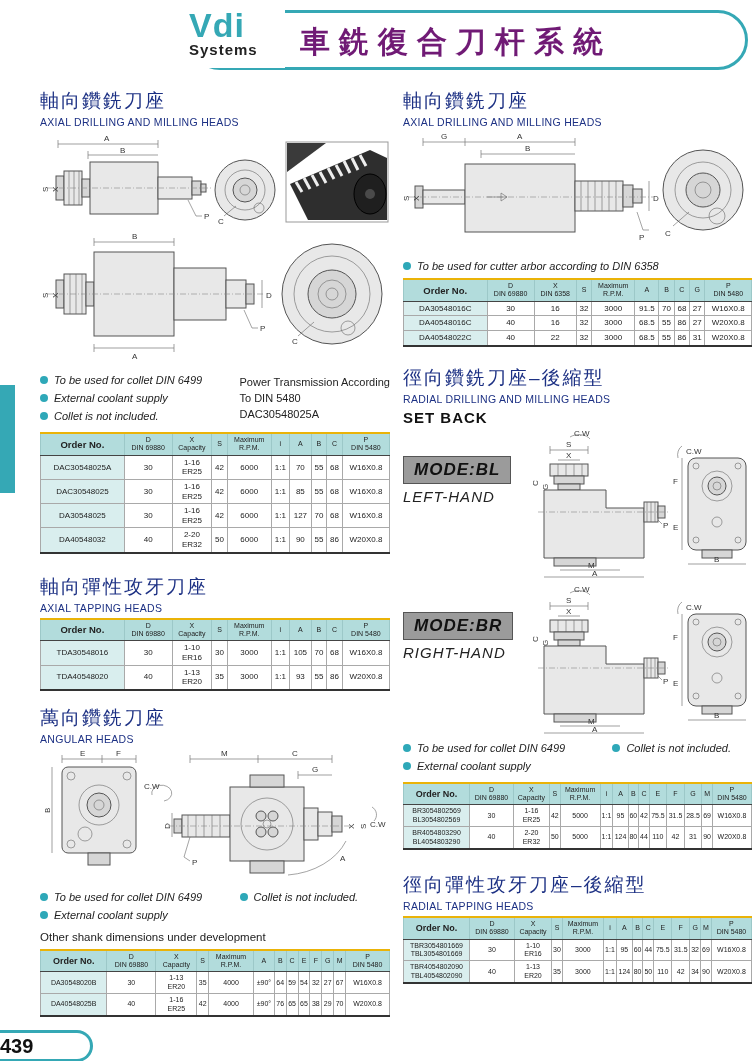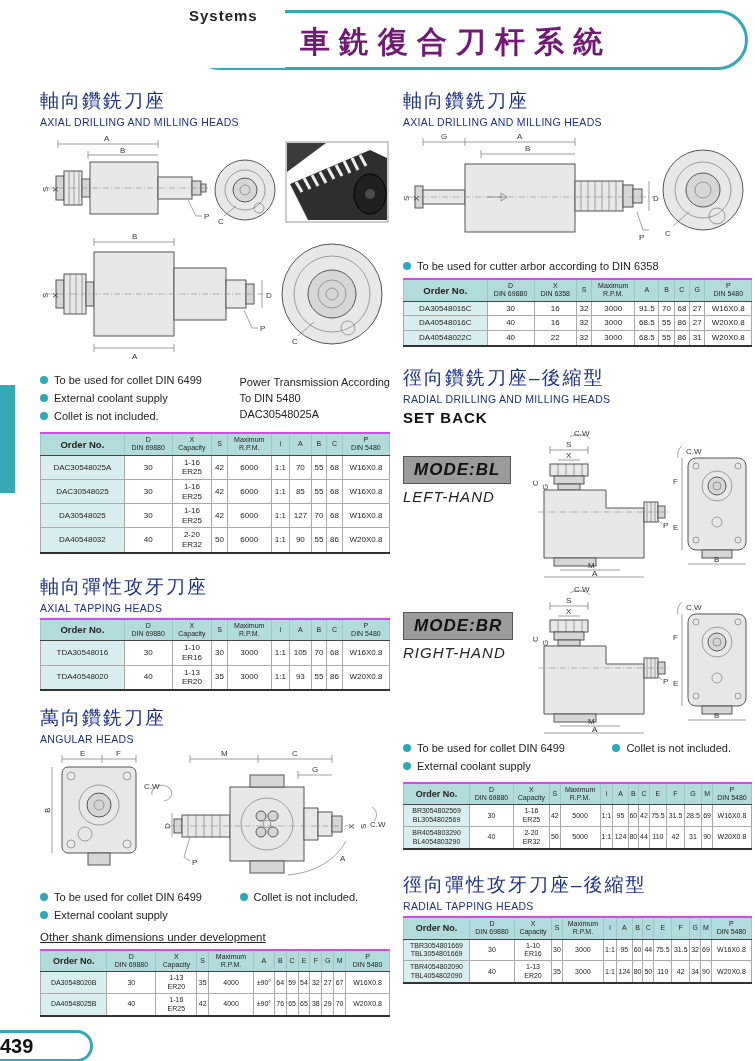--- a/index.html
+++ b/index.html
@@ -20,30 +20,30 @@
             border-left:none;border-radius:0 16px 16px 0;font-size:20px;font-weight:bold;
             line-height:26px;color:#111;background:#fff;}
   
   .col{position:absolute;top:88px;}
   .col-left{left:40px;width:350px;}
   .col-right{left:403px;width:349px;}
   .zh-title{color:#1d3184;font-size:19px;font-weight:normal;letter-spacing:2px;}
   .en-title{color:#1d3184;font-size:10.5px;letter-spacing:.3px;margin:2px 0 4px 0;}
   .setback{color:#111;font-size:15px;font-weight:bold;letter-spacing:1px;margin:3px 0 2px 0;}
   
-  ul.bullets{list-style:none;margin:0;padding:0;font-size:11px;color:#222;}
+  ul.bullets{list-style:none;margin:0;padding:0;font-size:11px;color:#222;font-style:italic;}
   ul.bullets li{display:flex;align-items:flex-start;margin:0 0 5px 0;line-height:13px;}
   ul.bullets .dot{width:8px;height:8px;border-radius:50%;background:#2ea8b8;flex:0 0 8px;
                   margin:2px 6px 0 0;}
   .bullet-row{display:flex;}
   .note-block{font-size:11px;line-height:16px;color:#222;}
-  .plain-note{font-size:11.5px;color:#222;margin:4px 0 6px 0;text-decoration:underline;}
+  .plain-note{font-size:11.5px;color:#222;margin:4px 0 6px 0;}
   
   table.spec{border-collapse:collapse;width:100%;text-align:center;
-             border-top:2px solid #d946ef;border-bottom:2px solid #333;margin-top:4px;}
+             border-top:2px solid #eab308;border-bottom:2px solid #333;margin-top:4px;}
   table.spec th{background:#b2dcdc;font-weight:normal;font-size:7px;line-height:1.2;
                 border:1px solid #9cc8c8;border-bottom:1.5px solid #444;padding:2px 1px;
                 white-space:pre-line;color:#222;}
   table.spec th:first-child{font-weight:bold;font-size:9.5px;}
   table.spec td{border:1px solid #a9a9a9;padding:2px 1px;white-space:pre-line;
                 font-size:8px;line-height:1.2;color:#222;background:#fff;}
   table.spec td:first-child{background:#d9eeee;font-size:8px;}
   table.t10 th:first-child{width:24%;}
   table.t14 td{font-size:7px;padding:2px 0;}
   table.t14 td:first-child{font-size:7px;}
@@ -61,20 +61,21 @@
   svg .thin{stroke:#666;stroke-width:.6;fill:none;}
   .draw-row{display:flex;align-items:flex-start;}
 </style>
 </head>
 <body>
 
 <div class="page">
 
   <div class="header-box"></div>
   <div class="logo">
+    <div class="vdi">Vdi</div>
     <div class="sys">Systems</div>
   </div>
   <div class="header-title">車銑復合刀杆系統</div>
 
   <div class="side-tab"></div>
   <div class="page-num">439</div>
 
   <div class="col col-left">
 
     <div class="zh-title">軸向鑽銑刀座</div>

